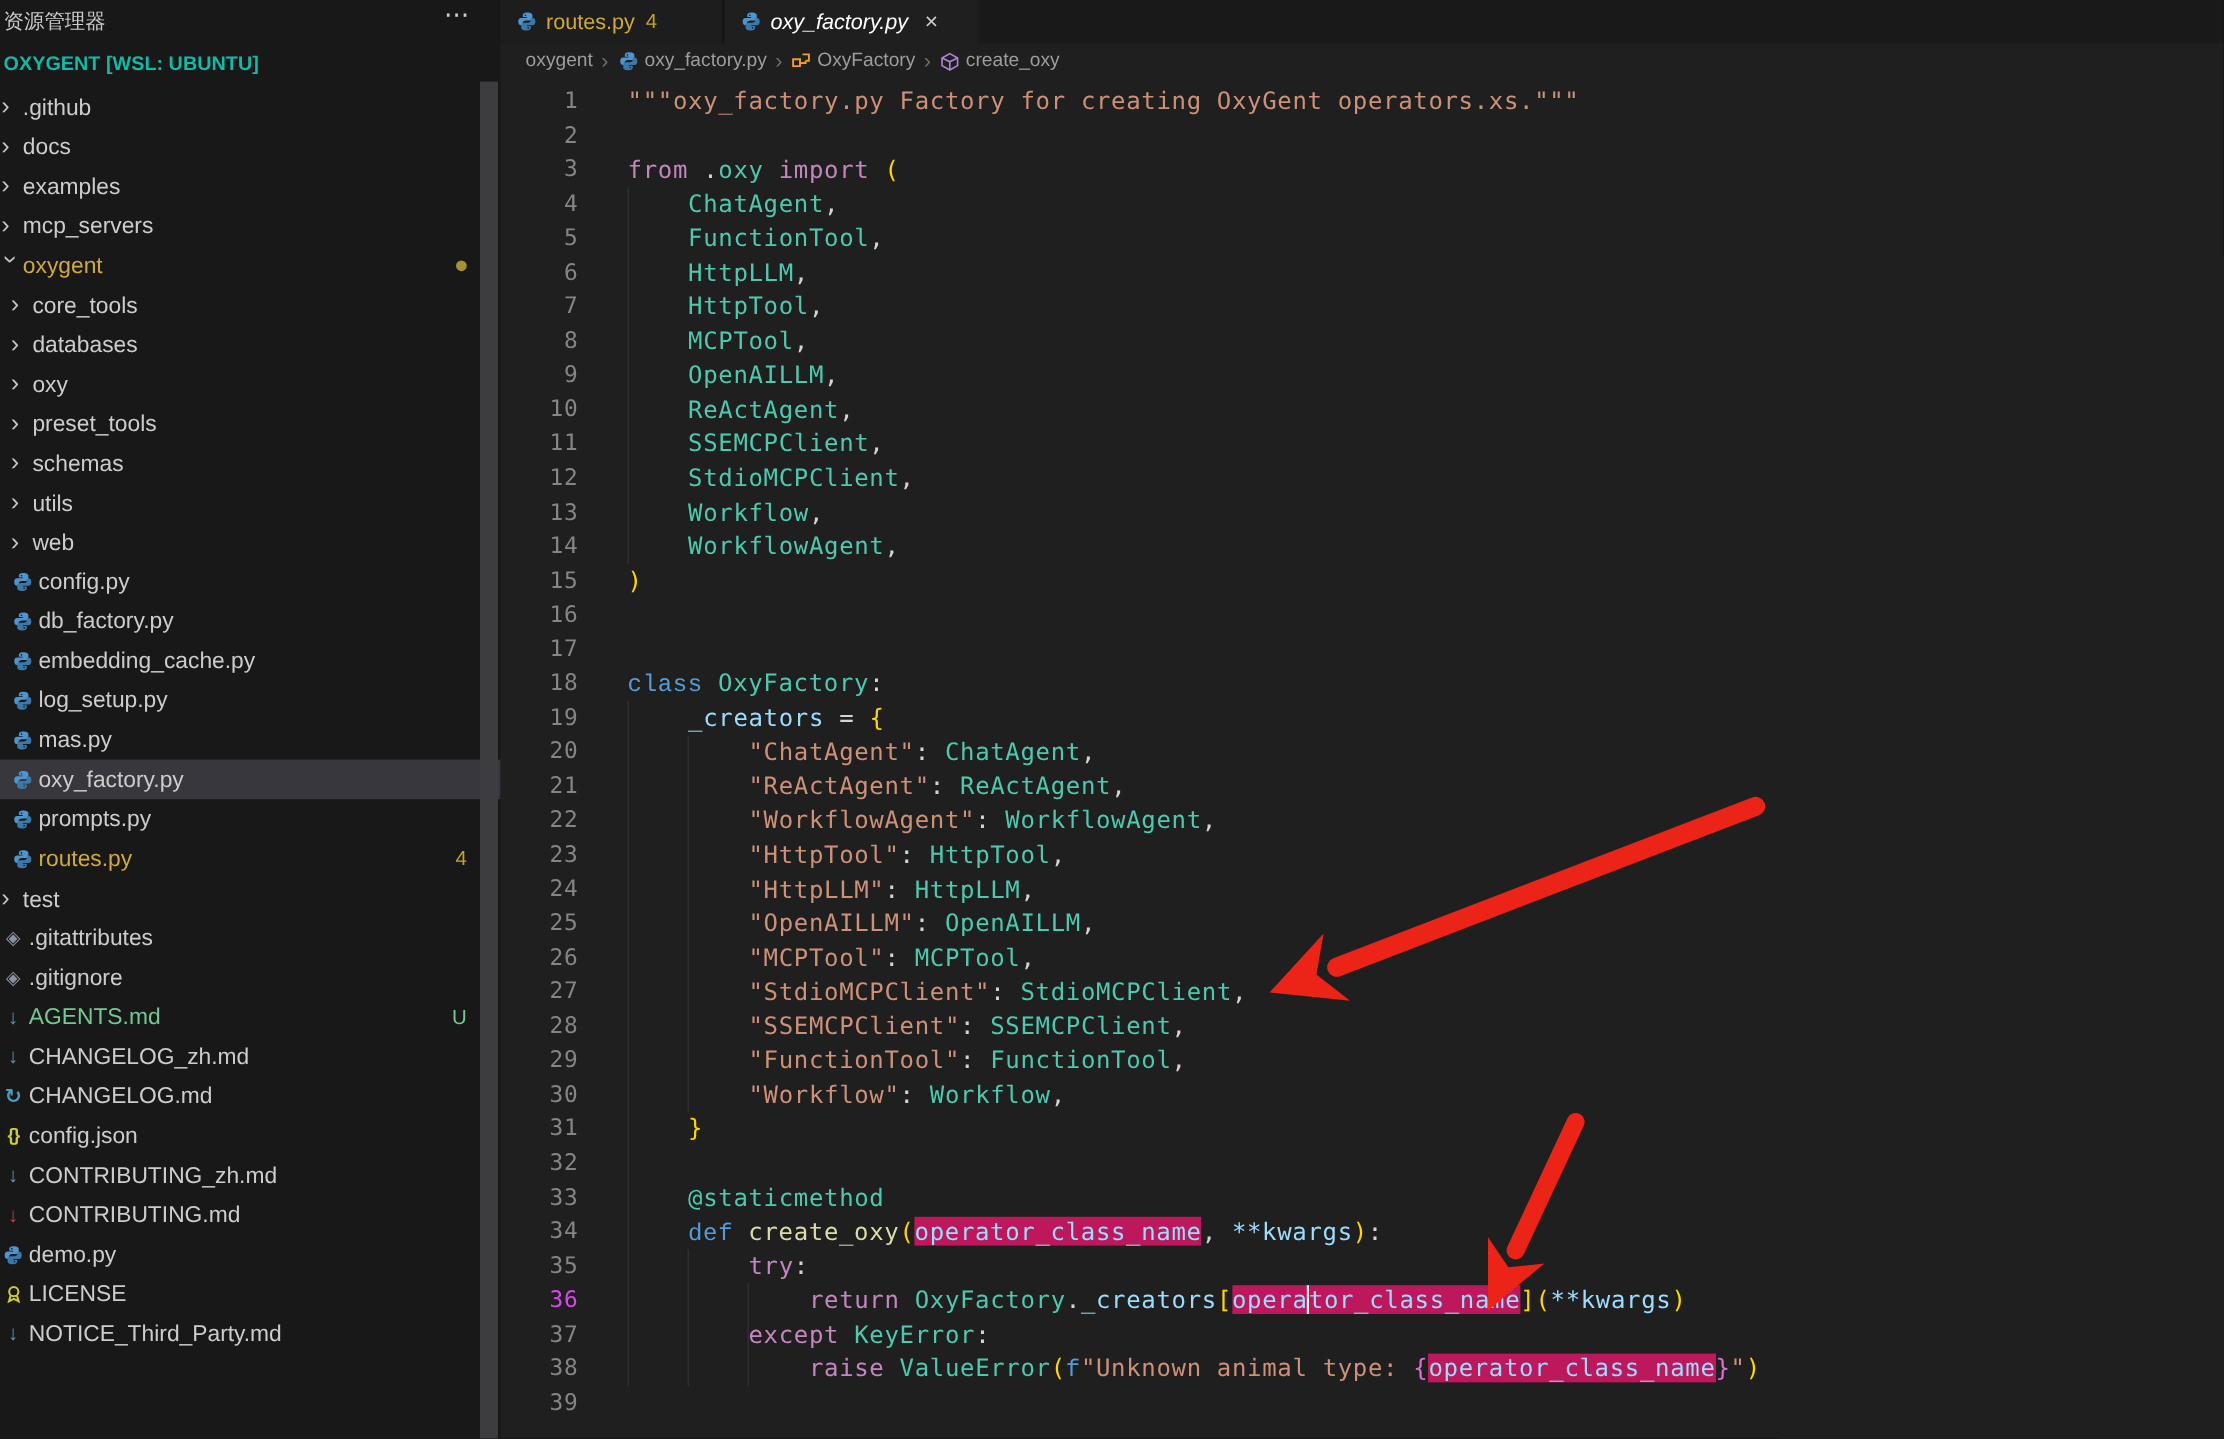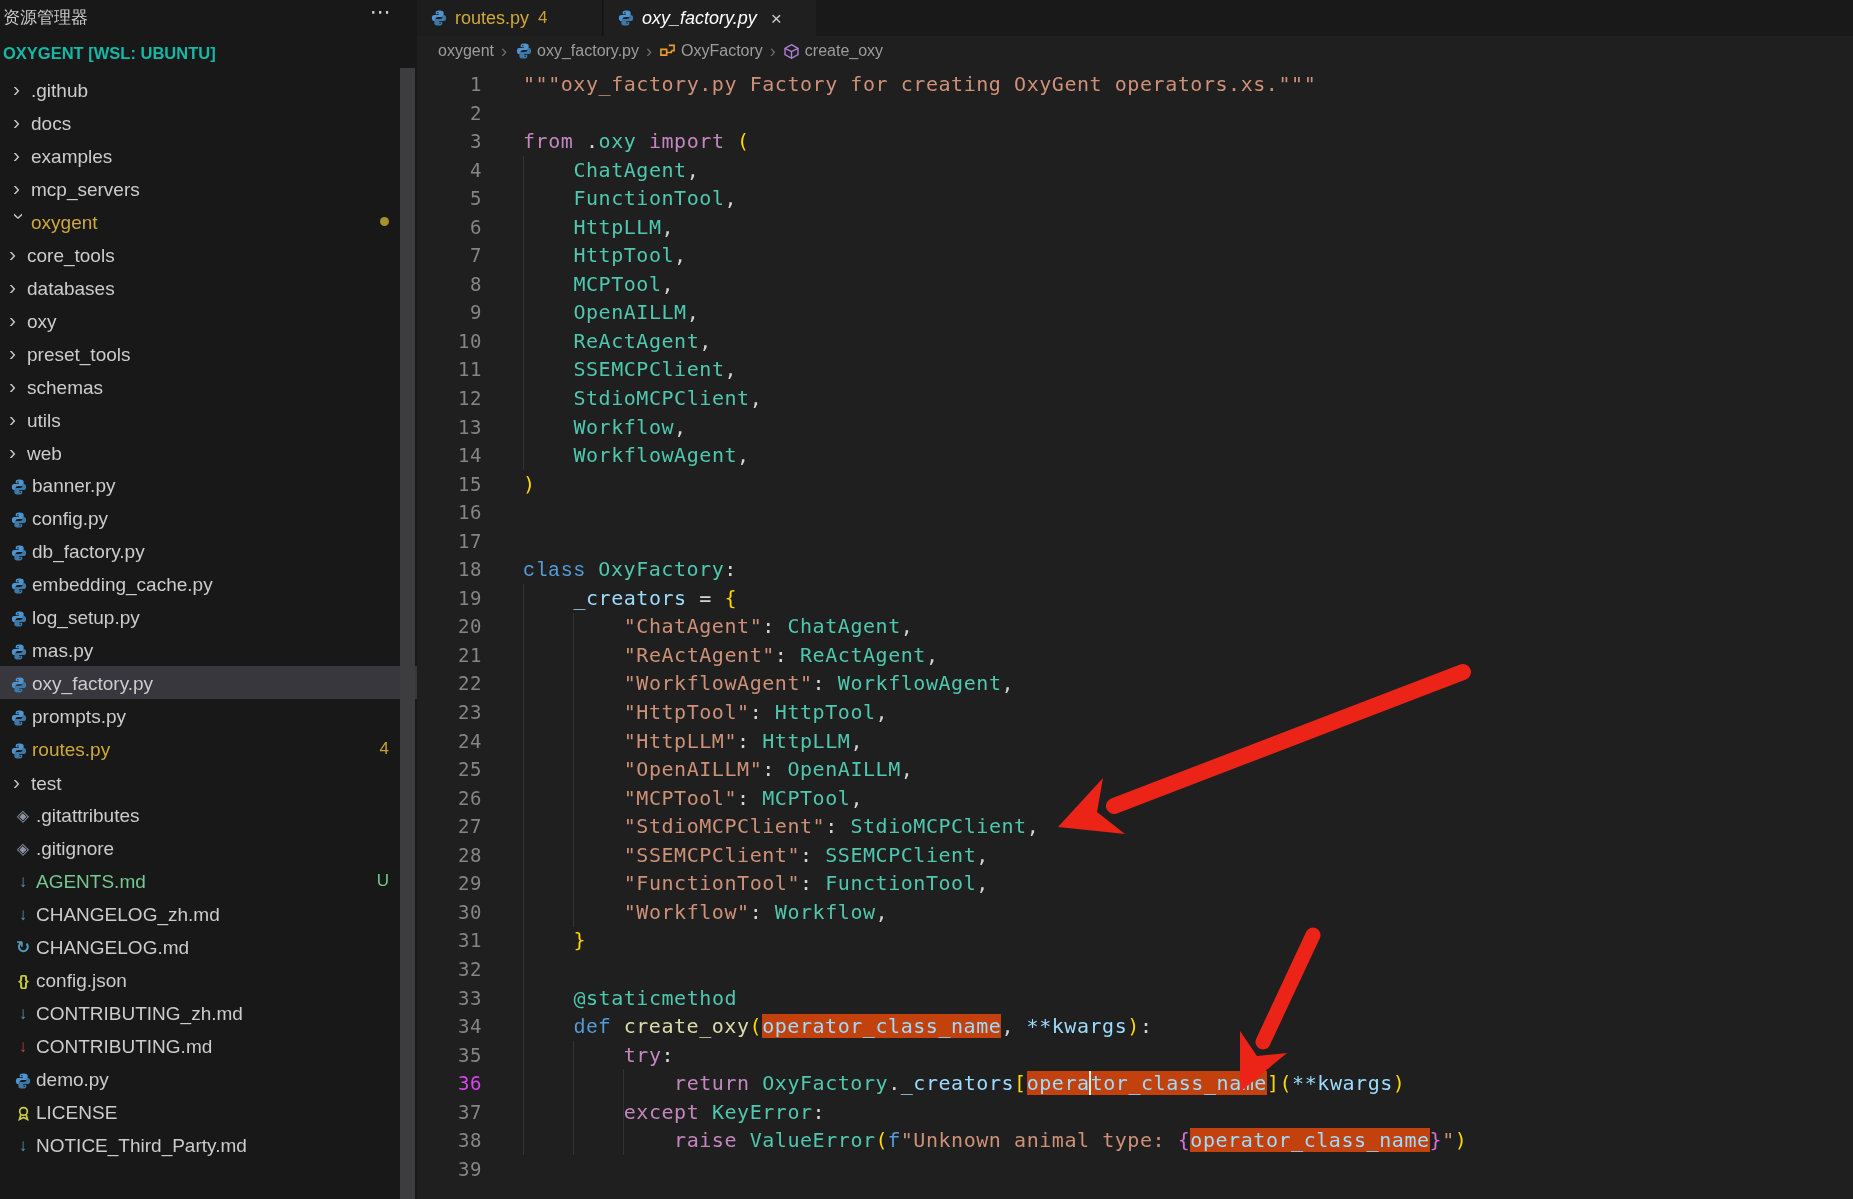--- a/index.html
+++ b/index.html
@@ -12,21 +12,21 @@
   #sb-more{position:absolute;right:24px;top:0px;font-size:21px;letter-spacing:2px;color:#d0d0d0;cursor:pointer;}
   #sb-section{position:absolute;left:3px;top:44px;font-size:16.5px;font-weight:bold;color:#14b8a6;}
   #tree{position:absolute;left:0;top:72px;width:100%;}
   .trow{position:relative;height:33px;line-height:33px;font-size:19px;color:#cccccc;cursor:pointer;white-space:nowrap;}
   .trow.sel{background:#37373d;}
   .trow .tlabel{vertical-align:middle;}
   .trow.gold .tlabel{color:#cfa93a;}
   .trow.green .tlabel{color:#73c991;}
   .tw-chev{display:inline-block;width:14px;margin-right:4px;color:#c5c5c5;font-size:21px;transform-origin:55% 50%;}
   .tw-chev.open{transform:rotate(90deg);}
-  .lvl0{padding-left:16px;} .lvl0 .ico,.lvl0 .tw-chev{margin-left:-3px;}
+  .lvl0{padding-left:4px;} .lvl0 .ico,.lvl0 .tw-chev{margin-left:-3px;}
   .lvl1{padding-left:9px;}
   .ico{display:inline-block;width:20px;margin-right:3px;text-align:center;vertical-align:middle;line-height:normal;}
   .ico svg{vertical-align:middle;}
   .glyph-md{color:#519aba;font-weight:bold;font-size:17px;}
   .glyph-mdr{color:#cc3e44;font-weight:bold;font-size:17px;}
   .glyph-json{color:#cbcb41;font-weight:bold;font-size:15px;letter-spacing:-1px;}
   .glyph-git{color:#8a93a1;font-size:16px;}
   .glyph-cl{color:#519aba;font-size:17px;font-weight:bold;}
   .badge{position:absolute;right:28px;top:0;font-size:17px;}
   .badge.b-gold{color:#c8a12e;} .badge.b-green{color:#73c991;}
@@ -51,21 +51,21 @@
   .bc-ico{display:inline-flex;margin-right:5px;}
   
   #code{position:absolute;left:417px;top:70px;right:0;font-family:"DejaVu Sans Mono","Liberation Mono",monospace;
         font-size:20px;letter-spacing:0.55px;}
   .cline{display:flex;height:28.55px;line-height:28.55px;white-space:pre;}
   .lnum{flex:0 0 65px;text-align:right;color:#858585;font-size:19px;}
   .lnum.active{color:#d946ef;}
   .ltext{margin-left:41px;}
   .sg-p{color:#d4d4d4;} .sg-k{color:#c586c0;} .sg-d{color:#569cd6;font-family:Liberation Mono, monospace;} .sg-c{color:#4ec9b0;}
   .sg-f{color:#dcdcaa;} .sg-v{color:#9cdcfe;} .sg-s{color:#ce9178;} .sg-b{color:#ffd700;} .sg-o{color:#da70d6;}
-  .hl{background:#c2410c;}
+  .hl{background:#be185d;}
   .caret{display:inline-block;width:0;border-left:2px solid #eeeeee;height:24px;vertical-align:-5px;margin-left:-1px;}
   .iguide{position:absolute;width:1px;background:#333336;}
   
   #arrows{position:absolute;left:0;top:0;width:1853px;height:1199px;pointer-events:none;}
 </style>
 </head>
 <body>
 
 <div id="stage">
 
@@ -81,24 +81,20 @@
         <div class="trow lvl0"><span class="tw-chev">›</span><span class="tlabel">examples</span></div>
         <div class="trow lvl0"><span class="tw-chev">›</span><span class="tlabel">mcp_servers</span></div>
         <div class="trow lvl0 gold"><span class="tw-chev open">›</span><span class="tlabel">oxygent</span><span class="dotbadge"></span></div>
         <div class="trow lvl1"><span class="tw-chev">›</span><span class="tlabel">core_tools</span></div>
         <div class="trow lvl1"><span class="tw-chev">›</span><span class="tlabel">databases</span></div>
         <div class="trow lvl1"><span class="tw-chev">›</span><span class="tlabel">oxy</span></div>
         <div class="trow lvl1"><span class="tw-chev">›</span><span class="tlabel">preset_tools</span></div>
         <div class="trow lvl1"><span class="tw-chev">›</span><span class="tlabel">schemas</span></div>
         <div class="trow lvl1"><span class="tw-chev">›</span><span class="tlabel">utils</span></div>
         <div class="trow lvl1"><span class="tw-chev">›</span><span class="tlabel">web</span></div>
-        <div class="trow lvl1"><span class="ico"><svg width="18" height="18" viewBox="0 0 24 24">
-              <path fill="#4e94ce" d="M11.8 2c-2.5 0-4.2 1-4.2 2.8V7h4.3v.9H5.6C3.6 7.9 2.5 9.3 2.5 12s1.1 4.1 3.1 4.1h1.8v-2.3c0-1.9 1.6-3 3.6-3h4.3c1.6 0 2.9-1.2 2.9-2.9V4.8C18.2 3 15.7 2 13.7 2h-1.9zm-1.3 2.1a.9.9 0 1 1 0 1.8.9.9 0 0 1 0-1.8z"></path>
-              <path fill="#3c79a8" d="M12.2 22c2.5 0 4.2-1 4.2-2.8V17h-4.3v-.9h6.3c2 0 3.1-1.4 3.1-4.1s-1.1-4.1-3.1-4.1h-1.8v2.3c0 1.9-1.6 3-3.6 3H8.7c-1.6 0-2.9 1.2-2.9 2.9v3.1C5.8 21 8.3 22 10.3 22h1.9zm1.3-2.1a.9.9 0 1 1 0-1.8.9.9 0 0 1 0 1.8z"></path>
-            </svg></span><span class="tlabel">banner.py</span></div>
         <div class="trow lvl1"><span class="ico"><svg width="18" height="18" viewBox="0 0 24 24">
               <path fill="#4e94ce" d="M11.8 2c-2.5 0-4.2 1-4.2 2.8V7h4.3v.9H5.6C3.6 7.9 2.5 9.3 2.5 12s1.1 4.1 3.1 4.1h1.8v-2.3c0-1.9 1.6-3 3.6-3h4.3c1.6 0 2.9-1.2 2.9-2.9V4.8C18.2 3 15.7 2 13.7 2h-1.9zm-1.3 2.1a.9.9 0 1 1 0 1.8.9.9 0 0 1 0-1.8z"></path>
               <path fill="#3c79a8" d="M12.2 22c2.5 0 4.2-1 4.2-2.8V17h-4.3v-.9h6.3c2 0 3.1-1.4 3.1-4.1s-1.1-4.1-3.1-4.1h-1.8v2.3c0 1.9-1.6 3-3.6 3H8.7c-1.6 0-2.9 1.2-2.9 2.9v3.1C5.8 21 8.3 22 10.3 22h1.9zm1.3-2.1a.9.9 0 1 1 0-1.8.9.9 0 0 1 0 1.8z"></path>
             </svg></span><span class="tlabel">config.py</span></div>
         <div class="trow lvl1"><span class="ico"><svg width="18" height="18" viewBox="0 0 24 24">
               <path fill="#4e94ce" d="M11.8 2c-2.5 0-4.2 1-4.2 2.8V7h4.3v.9H5.6C3.6 7.9 2.5 9.3 2.5 12s1.1 4.1 3.1 4.1h1.8v-2.3c0-1.9 1.6-3 3.6-3h4.3c1.6 0 2.9-1.2 2.9-2.9V4.8C18.2 3 15.7 2 13.7 2h-1.9zm-1.3 2.1a.9.9 0 1 1 0 1.8.9.9 0 0 1 0-1.8z"></path>
               <path fill="#3c79a8" d="M12.2 22c2.5 0 4.2-1 4.2-2.8V17h-4.3v-.9h6.3c2 0 3.1-1.4 3.1-4.1s-1.1-4.1-3.1-4.1h-1.8v2.3c0 1.9-1.6 3-3.6 3H8.7c-1.6 0-2.9 1.2-2.9 2.9v3.1C5.8 21 8.3 22 10.3 22h1.9zm1.3-2.1a.9.9 0 1 1 0-1.8.9.9 0 0 1 0 1.8z"></path>
             </svg></span><span class="tlabel">db_factory.py</span></div>
         <div class="trow lvl1"><span class="ico"><svg width="18" height="18" viewBox="0 0 24 24">
               <path fill="#4e94ce" d="M11.8 2c-2.5 0-4.2 1-4.2 2.8V7h4.3v.9H5.6C3.6 7.9 2.5 9.3 2.5 12s1.1 4.1 3.1 4.1h1.8v-2.3c0-1.9 1.6-3 3.6-3h4.3c1.6 0 2.9-1.2 2.9-2.9V4.8C18.2 3 15.7 2 13.7 2h-1.9zm-1.3 2.1a.9.9 0 1 1 0 1.8.9.9 0 0 1 0-1.8z"></path>

